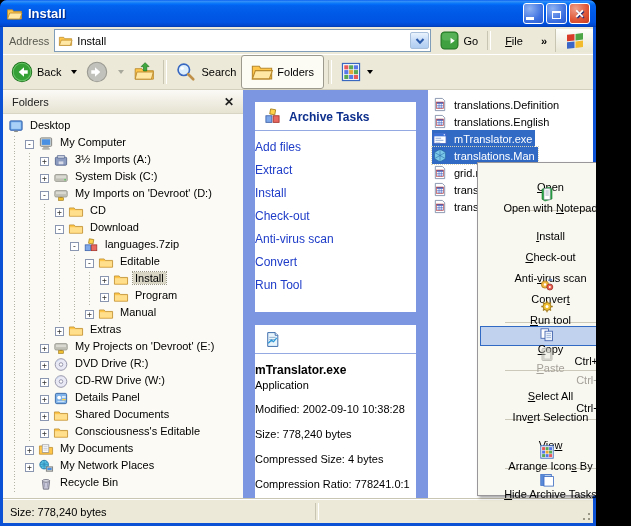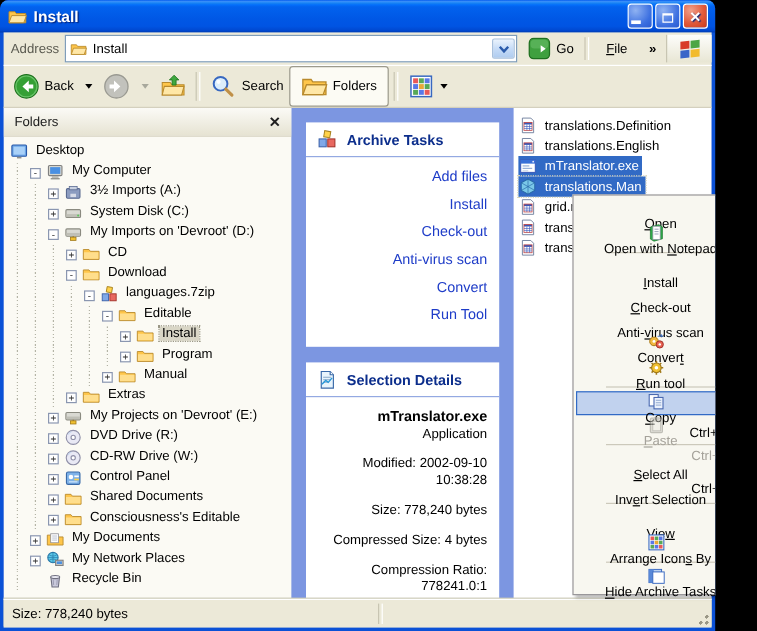--- a/index.html
+++ b/index.html
@@ -57,21 +57,21 @@
     text-align:center;color:#303030;}
   .tree-icon{width:18px;height:15px;flex:none;margin-right:3px;}
   .tree-label{padding:0 2px;}
   .tree-label.sel{background:#D9D6C6;outline:1px dotted #9A9786;}
   
   .task-pane{width:185px;flex:none;box-sizing:border-box;padding:12px 12px 0;background:#7C96E1;}
   .card{background:#fff;margin-bottom:13px;font-size:11px;}
   .card-header{display:flex;align-items:center;gap:7px;padding:6px 8px 5px;border-bottom:1px solid #94A9E2;}
   .card-hicon{width:19px;height:17px;flex:none;}
   .card-title{font-weight:bold;color:#0C2E8C;font-size:12px;}
-  .card-body{padding:9px 10px 11px;text-align:right;}
+  .card-body{padding:9px 0 11px;}
   .task-link{display:block;color:#1E3CC8;text-decoration:none;font-size:12px;margin-bottom:9px;}
   .sd-name{font-weight:bold;font-size:12px;margin-bottom:2px;}
   .sd-type{margin-bottom:2px;}
   .sd-line{margin-top:11px;line-height:14px;}
   
   .file-list{flex:1;background:#fff;padding:6px 0 0 4px;min-width:0;}
   .file-row{display:flex;align-items:center;height:17px;font-size:11px;width:max-content;justify-content:center;}
   .file-icon{width:16px;height:15px;flex:none;margin-right:3px;}
   .fname{padding:0 3px;white-space:nowrap;}
   .file-row.selected{background:#316AC5;}
@@ -452,21 +452,21 @@
             <span class="expcell">
               <span class="expbox">+</span>
             </span>
             <span class="tree-icon"><svg width="100%" height="100%" viewBox="0 0 16 16" preserveAspectRatio="xMidYMid meet">
                 <rect x="2" y="2.5" width="12" height="11" rx="1.5" fill="#7EB2E8" stroke="#3A6AA8"></rect>
                 <circle cx="6" cy="7" r="2" fill="#fff"></circle>
                 <rect x="9" y="5.6" width="4" height="1.5" fill="#fff"></rect>
                 <rect x="9" y="8.4" width="4" height="1.5" fill="#FFD24A"></rect>
                 <rect x="4.2" y="10.6" width="7.6" height="1.2" fill="#C8E0F8"></rect>
               </svg></span>
-            <span class="tree-label">Control Panel</span>
+            <span class="tree-label">Details Panel</span>
           </div>
           <div class="tree-row">
             <span class="guide"></span>
             <span class="guide"></span>
             <span class="expcell">
               <span class="expbox">+</span>
             </span>
             <span class="tree-icon"><svg width="100%" height="100%" viewBox="0 0 16 16" preserveAspectRatio="xMidYMid meet">
                 <path d="M1 4.2h5l1.3 1.6H15v7.2H1z" fill="#FFC64A" stroke="#B98A2C" stroke-width=".8"></path>
                 <path d="M1.6 6.6h12.8v5.8H1.6z" fill="#FFDE8C"></path>
@@ -528,36 +528,36 @@
         <div class="card-header">
           <span class="card-hicon"><svg width="100%" height="100%" viewBox="0 0 16 16" preserveAspectRatio="xMidYMid meet">
                 <rect x="5.8" y="1.2" width="4.8" height="4.8" fill="#FFD24A" stroke="#A8821E" stroke-width=".8" transform="rotate(10 8 3.5)"></rect>
                 <rect x="1.8" y="7.3" width="5.6" height="6.2" fill="#7FA8E8" stroke="#3A5FA8" stroke-width=".8"></rect>
                 <rect x="8.6" y="7.3" width="5.6" height="6.2" fill="#E86860" stroke="#A03028" stroke-width=".8"></rect>
               </svg></span>
           <span class="card-title">Archive Tasks</span>
         </div>
         <div class="card-body" id="task-links">
             <a class="task-link" href="#">Add files</a>
+            <a class="task-link" href="#">Extract</a>
             <a class="task-link" href="#">Install</a>
             <a class="task-link" href="#">Check-out</a>
             <a class="task-link" href="#">Anti-virus scan</a>
             <a class="task-link" href="#">Convert</a>
             <a class="task-link" href="#">Run Tool</a>
           </div>
       </div>
       <div class="card">
         <div class="card-header">
           <span class="card-hicon"><svg width="100%" height="100%" viewBox="0 0 16 16" preserveAspectRatio="xMidYMid meet">
                 <path d="M3.5 1.5h7L13 4v10.5H3.5z" fill="#E8F4FC" stroke="#3868A8" stroke-width=".9"></path>
                 <path d="M10.5 1.5V4H13" fill="#fff" stroke="#3868A8" stroke-width=".9"></path>
                 <path d="M5 6h6M5 8h6M5 10h4" stroke="#88A8C8" stroke-width=".8"></path>
                 <path d="M4 11.5l3-3 2 1.5 3-3.5" stroke="#2898D8" stroke-width="1.1" fill="none"></path>
               </svg></span>
-          <span class="card-title">Selection Details</span>
         </div>
         <div class="card-body">
           <div class="sd-name">mTranslator.exe</div>
           <div class="sd-type">Application</div>
           <div id="sd-lines">
               <div class="sd-line">Modified: 2002-09-10 10:38:28</div>
               <div class="sd-line">Size: 778,240 bytes</div>
               <div class="sd-line">Compressed Size: 4 bytes</div>
               <div class="sd-line">Compression Ratio: 778241.0:1</div>
             </div>

